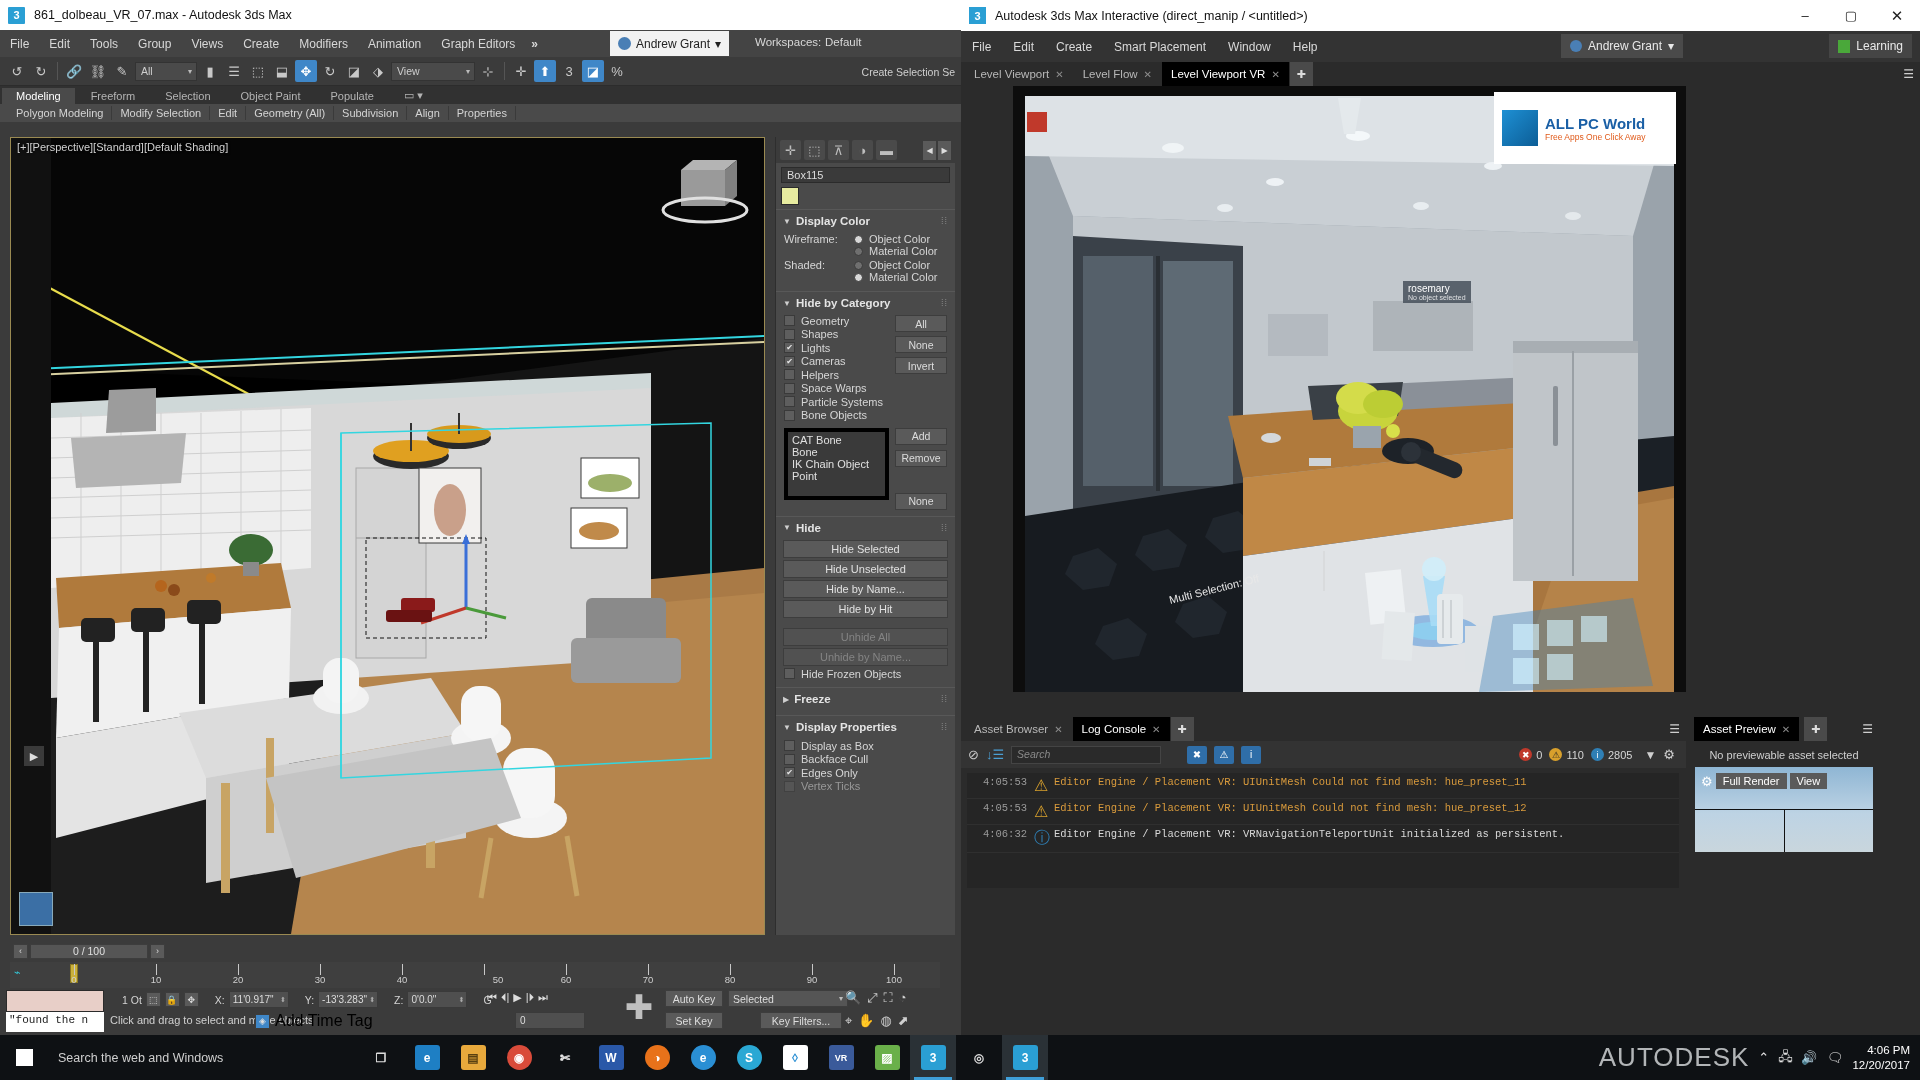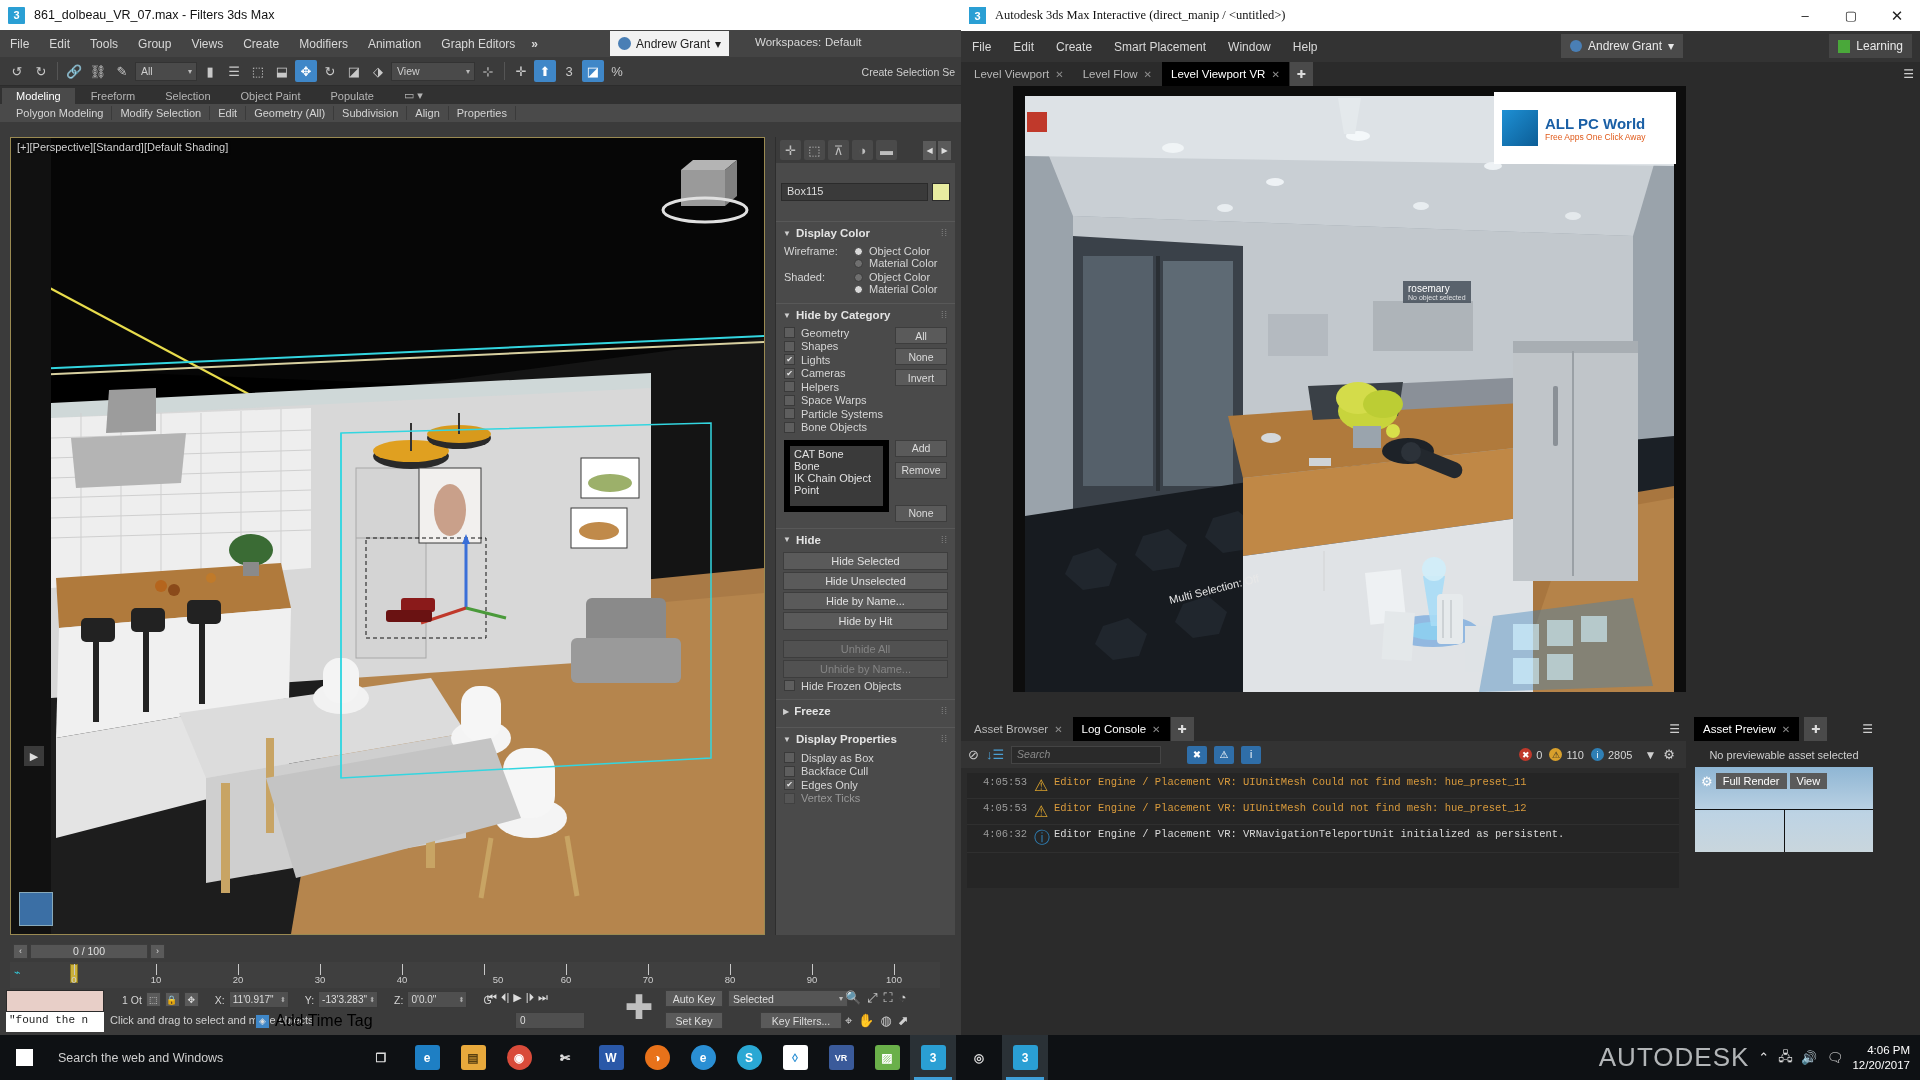--- a/index.html
+++ b/index.html
@@ -53,41 +53,41 @@
 
   
   .cmd-panel { position:absolute; left:775px; top:137px; width:180px; height:798px; background:#4a4a4a;
     border-left:1px solid #2e2e2e; overflow:hidden;}
   .cp-tabrow { height:26px; background:#3b3b3b; display:flex; align-items:center; gap:3px; padding:0 4px;}
   .cp-tb { width:21px;height:20px; display:flex;align-items:center;justify-content:center; color:#bdbdbd;
     font-size:13px; background:#4a4a4a; border-radius:2px;}
   .cp-nav { margin-left:auto; display:flex; gap:2px;}
   .cp-nav div { width:13px;height:19px;background:#5a5a5a;color:#ddd;font-size:8px;
     display:flex;align-items:center;justify-content:center;}
-  .cp-namerow { display:flex; gap:4px; padding:20px 5px; }
+  .cp-namerow { display:flex; gap:4px; padding:4px 5px;flex-direction:column; }
   .cp-name { flex:1; height:18px; background:#3a3a3a; border:1px solid #2b2b2b; color:#dcdcdc;
      font-size:11px; padding:1px 5px;}
   .cp-swatch { width:18px;height:18px;background:#e8eca0; border:1px solid #2b2b2b;}
   .rollout { border-top:1px solid #585858; padding:3px 0 6px;}
   .roll-head { display:flex;align-items:center; gap:5px; padding:2px 7px 4px; }
   .roll-head .tri { font-size:8px;color:#cfcfcf;}
   .roll-head .t { font-size:11.5px; font-weight:bold; color:#e4e4e4;}
   .roll-head .grip { margin-left:auto; font-size:9px;color:#8a8a8a; letter-spacing:1px;}
   .rowlbl { font-size:11px;color:#d6d6d6; }
   .radio { width:9px;height:9px;border-radius:50%;background:#6f6f6f;border:1px solid #3a3a3a;display:inline-block;}
   .radio.on { background:#d8d8d8; }
   .chk { width:11px;height:11px;background:#5e5e5e;border:1px solid #3a3a3a;display:inline-flex;
      align-items:center;justify-content:center;font-size:9px;color:#e6e6e6;}
   .chk.on:after { content:"✔"; font-size:8px;color:#e8e8e8;}
   .grid2 { display:grid; grid-template-columns:66px 1fr; gap:2px 4px; padding:2px 8px;}
   .catlist { padding:1px 8px; }
   .catrow { display:flex; align-items:center; gap:6px; margin:1.5px 0; }
   .btn3 { height:17px; background:#5a5a5a; border:1px solid #3d3d3d; color:#dcdcdc; font-size:10.5px;
     display:flex;align-items:center;justify-content:center;}
-  .listbox { background:#3a3a3a; border:6px solid #000000; height:72px; padding:2px 4px;}
+  .listbox { background:#3a3a3a; border:4px solid #000000; height:72px; padding:2px 4px;}
   .listbox div { font-size:11px; color:#e0e0e0; line-height:1.12;}
   .wbtn { height:18px; margin:2px 7px; background:#5a5a5a; border:1px solid #3d3d3d; color:#e0e0e0;
     font-size:11px; display:flex;align-items:center;justify-content:center;}
   .wbtn.dis { color:#848484; background:#515151;}
 
   
   .trackbar { position:absolute; left:10px; top:940px; width:755px; height:22px; background:#3b3b3b;
     display:flex;align-items:center; gap:2px; padding:0 3px;}
   .tb-sm { width:15px;height:15px;background:#5a5a5a;border:1px solid #3d3d3d;color:#ddd;font-size:9px;
     display:flex;align-items:center;justify-content:center;}
@@ -127,21 +127,21 @@
     line-height:34px; text-align:center;}
   .addtimetag { position:absolute; left:255px; top:24px; display:flex;align-items:center;gap:5px;}
   .spin0 { position:absolute; left:515px; top:24px; width:70px;height:17px;background:#4f4f4f;
      border:1px solid #3a3a3a;color:#ddd;font-size:10px;display:flex;align-items:center;padding-left:4px;}
 
   
   .int-win { position:absolute; left:961px; top:0; width:959px; height:1035px; background:#2b2b2b; }
   .int-titlebar { height:31px; background:#ffffff; display:flex; align-items:center; padding-left:8px;}
   .int-titlebar .tbicon { width:17px;height:17px;background:#2a9fd4;color:#fff;font-size:11px;font-weight:bold;
     display:flex;align-items:center;justify-content:center;margin-right:9px;}
-  .int-title-text { font-size:12.5px;color:#111;font-family:Liberation Serif, serif;}
+  .int-title-text { font-size:12.5px;color:#111;}
   .winbtns { margin-left:auto; display:flex; }
   .winbtns div { width:46px;height:31px;display:flex;align-items:center;justify-content:center;font-size:13px;color:#222;}
   .winbtns div.cl { font-size:15px;}
   .int-menubar { height:31px; background:#333333; display:flex; align-items:center; position:relative; }
   .int-menubar .mi { font-size:12px;color:#dadada;padding:4px 11px;}
   .int-user { position:absolute; left:600px; top:3px; height:24px; background:#4a4a4a; display:flex;
      align-items:center; gap:6px; padding:0 9px;}
   .int-user span { font-size:12px; color:#e8e8e8;}
   .int-learn { position:absolute; right:8px; top:3px; height:24px; background:#454545; display:flex;
      align-items:center; gap:6px; padding:0 9px;}
@@ -221,21 +221,21 @@
 </style>
 </head>
 <body>
 
 <div class="root">
 
   <div class="max-win">
 
     <div class="max-titlebar">
       <div class="tbicon">3</div>
-      <div class="max-title-text">861_dolbeau_VR_07.max - Filters 3ds Max</div>
+      <div class="max-title-text">861_dolbeau_VR_07.max - Autodesk 3ds Max</div>
     </div>
 
     <div class="max-menubar">
       <div class="mi">File</div>
       <div class="mi">Edit</div>
       <div class="mi">Tools</div>
       <div class="mi">Group</div>
       <div class="mi">Views</div>
       <div class="mi">Create</div>
       <div class="mi">Modifiers</div>

